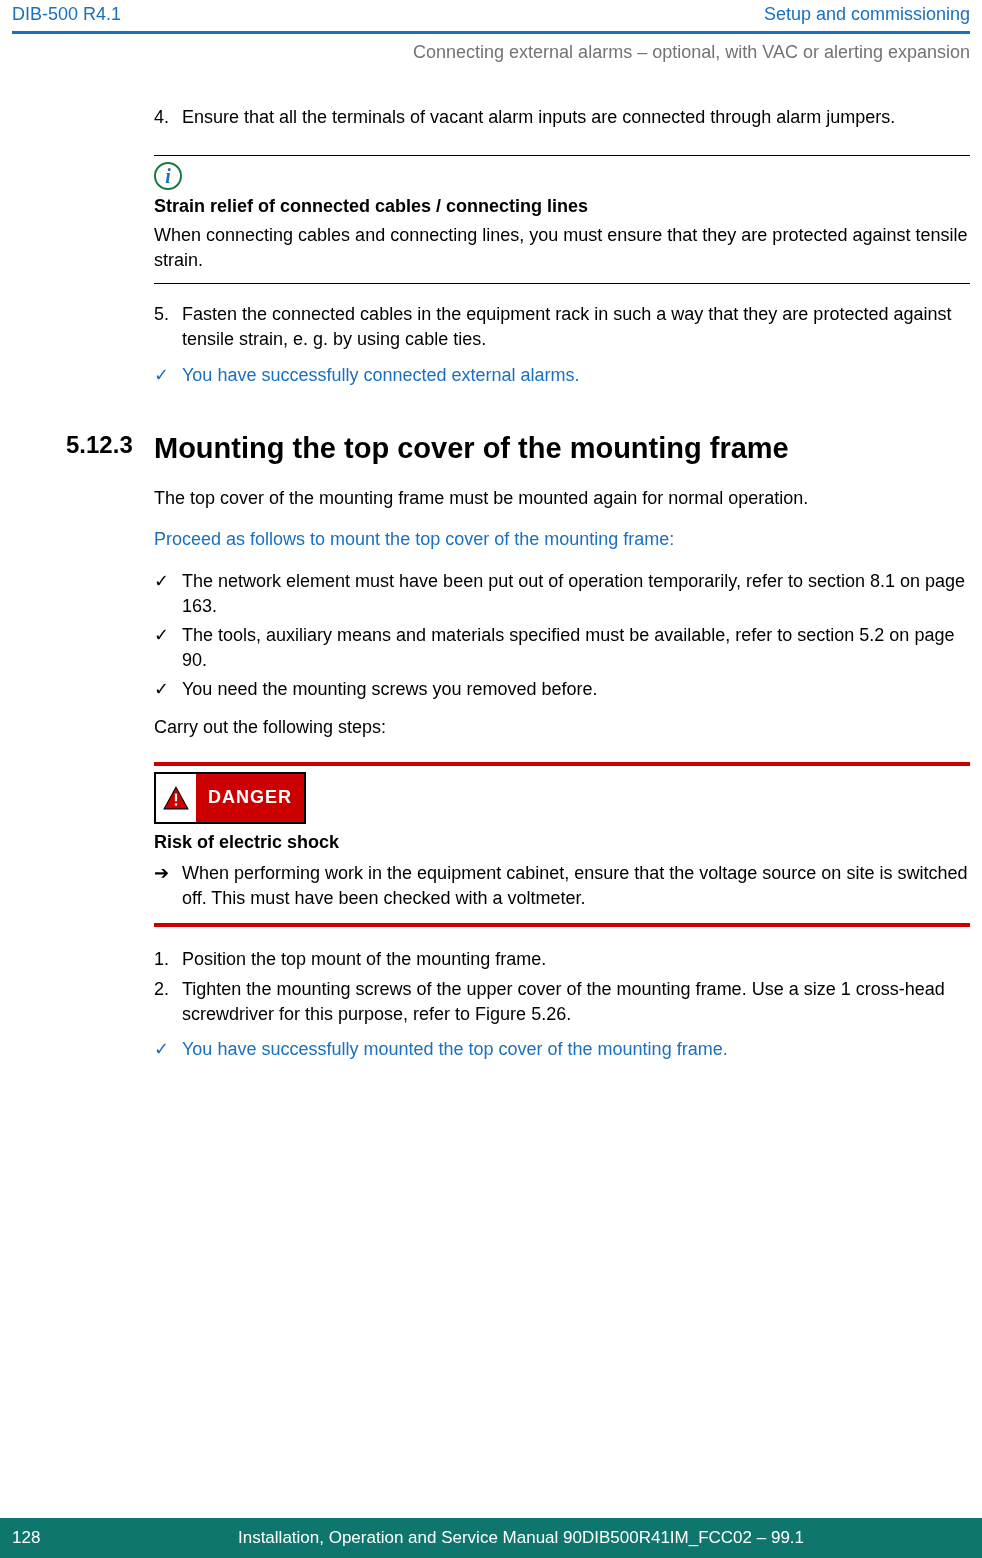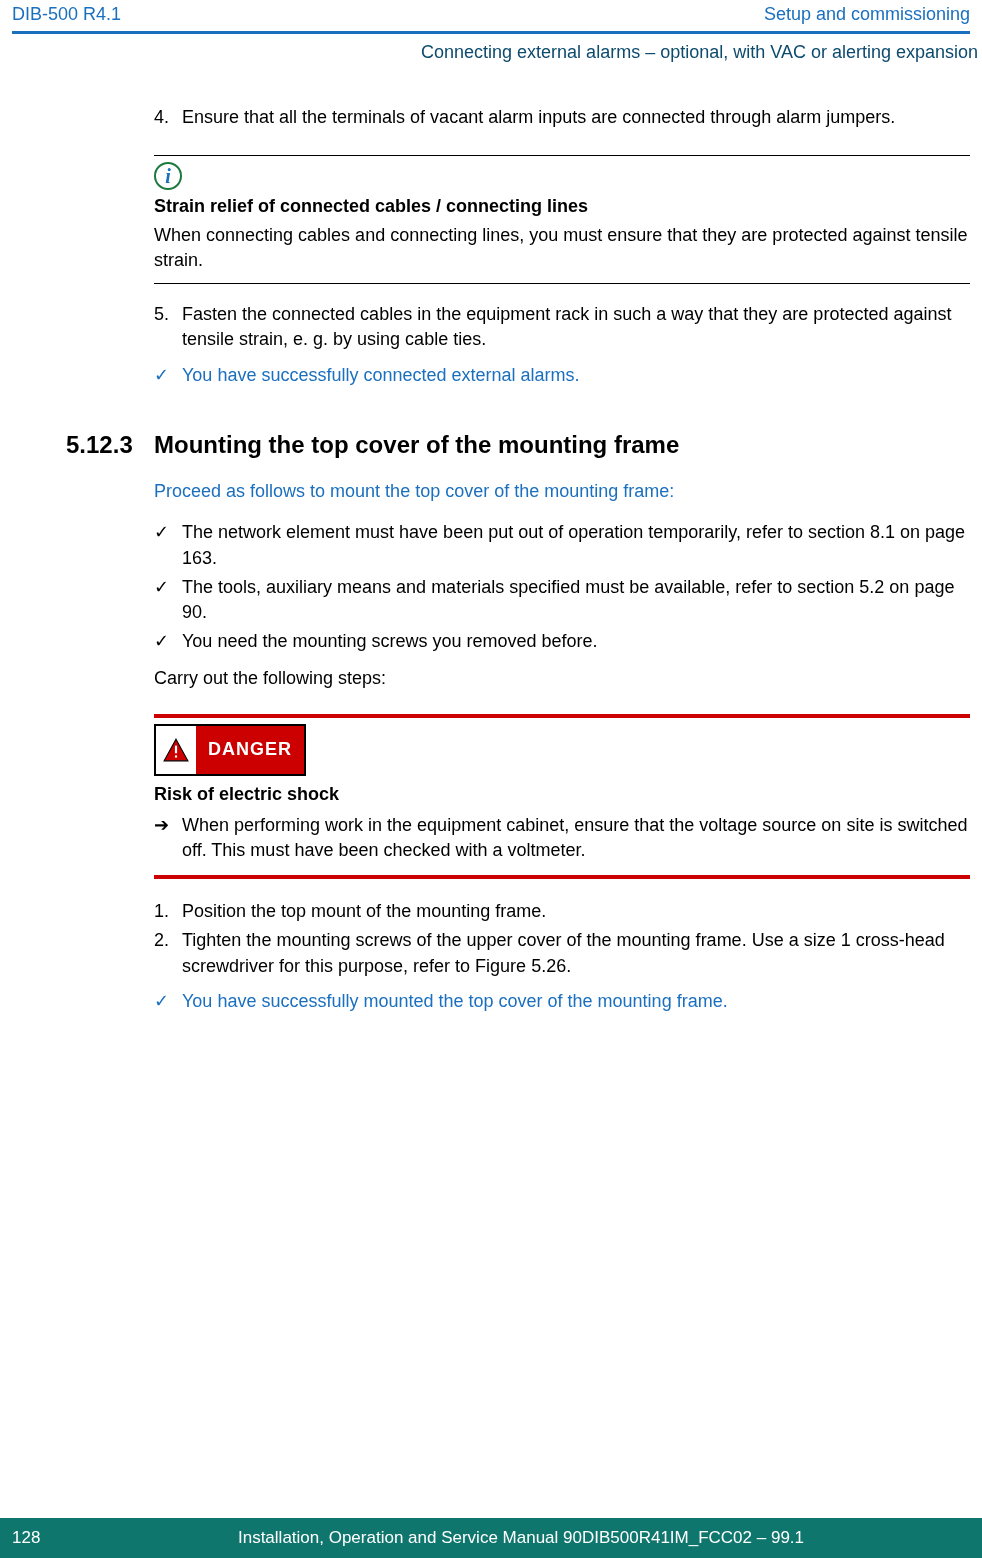--- a/index.html
+++ b/index.html
@@ -20,23 +20,23 @@
     color: #1a6fbf;
     font-size: 18px;
   }
   .header-line {
     height: 3px;
     background: #1a6fbf;
     margin: 0 12px;
   }
   .subheader {
     text-align: right;
-    padding: 6px 4px 0 12px;
-    font-size: 18px;
-    color: #0c4a6e;
+    padding: 6px 12px 0 12px;
+    font-size: 18px;
+    color: #737373;
   }
   .content {
     padding: 40px 12px 0 12px;
   }
   .indent-block {
     margin-left: 142px;
   }
   .list-item {
     display: flex;
     margin-bottom: 4px;
@@ -99,21 +99,21 @@
     margin-bottom: 18px;
   }
   .section-num {
     width: 142px;
     flex-shrink: 0;
     font-size: 24px;
     font-weight: bold;
     padding-left: 54px;
   }
   .section-title {
-    font-size: 24px;
+    font-size: 29px;
     font-weight: bold;
   }
   .para { margin-bottom: 16px; }
   .danger-badge {
     display: inline-flex;
     align-items: stretch;
     border: 2px solid #000;
     height: 52px;
     margin-bottom: 6px;
   }
@@ -200,20 +200,21 @@
       <div>You have successfully connected external alarms.</div>
     </div>
   </div>
 
   <div class="section-row">
     <div class="section-num">5.12.3</div>
     <div class="section-title">Mounting the top cover of the mounting frame</div>
   </div>
 
   <div class="indent-block">
+    <div class="para">The top cover of the mounting frame must be mounted again for normal operation.</div>
     <div class="para blue-text">Proceed as follows to mount the top cover of the mounting frame:</div>
 
     <div class="list-item">
       <div class="list-marker">✓</div>
       <div class="list-text">The network element must have been put out of operation temporarily, refer to section 8.1 on page 163.</div>
     </div>
     <div class="list-item">
       <div class="list-marker">✓</div>
       <div class="list-text">The tools, auxiliary means and materials specified must be available, refer to section 5.2 on page 90.</div>
     </div>

